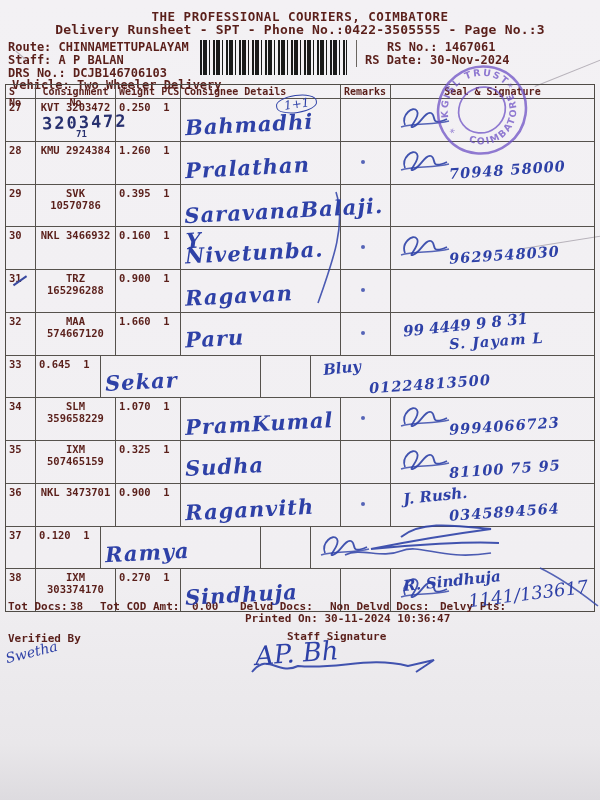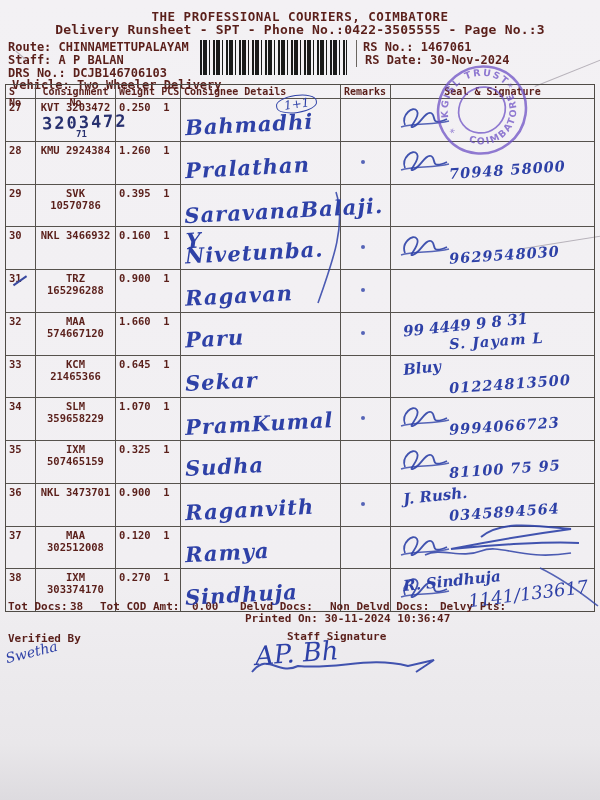--- a/index.html
+++ b/index.html
@@ -49,21 +49,21 @@
   <div class="abs print sub" style="left:0;right:0;top:22px;text-align:center;">Delivery Runsheet - SPT - Phone No.:0422-3505555 - Page No.:3</div>
 
   <div class="abs meta" style="left:8px;top:40px;"><span>Route:</span> <span>CHINNAMETTUPALAYAM</span></div>
   <div class="abs meta" style="left:8px;top:53px;"><span>Staff:</span> <span>A P BALAN</span></div>
   <div class="abs meta" style="left:8px;top:66px;"><span>DRS No.:</span> <span>DCJB146706103</span></div>
   <div class="abs meta" style="left:12px;top:78px;"><span>Vehicle:</span> <span>Two Wheeler Delivery</span></div>
 
   <div class="abs barcode" style="left:200px;top:40px;width:147px;height:35px;"></div>
 
   <div class="abs" style="left:356px;top:40px;width:1px;height:27px;background:#6a6560;"></div>
-  <div class="abs meta" style="left:343px;top:40px;padding-left:20px;"><span>RS No.:</span> <span>1467061</span></div>
+  <div class="abs meta" style="left:367px;top:40px;padding-left:20px;"><span>RS No.:</span> <span>1467061</span></div>
   <div class="abs meta" style="left:365px;top:53px;"><span>RS Date:</span> <span>30-Nov-2024</span></div>
 
   <div class="scan-line" style="left:532px;top:72px;width:75px;transform:rotate(-22deg);"></div>
   <div class="scan-line" style="left:518px;top:242px;width:85px;transform:rotate(-9deg);"></div>
   <div class="scan-line" style="left:14px;top:55px;width:14px;transform:rotate(40deg);"></div>
 
   <div id="tbl">
     <div class="trow hrow">
       <div class="cell c1">S No</div>
       <div class="cell c2">Consignment No</div>
@@ -243,25 +243,20 @@
 
         <span class="hw sig1">99 4449 9 8 31</span>
         <span class="hw sig2">S. Jayam L</span>
       </div>
     </div>
         <div class="trow drow">
       <div class="cell c1">
         <span>33</span>
         
       </div>
-      <div class="cell c2">
-        <span>KCM 21465366</span>
-        
-        
-      </div>
       <div class="cell c3">
         <span class="wv">0.645</span>
         <span>1</span>
       </div>
       <div class="cell c4">
         <span class="hw consignee-hw">Sekar</span>
 
       </div>
       <div class="cell c5">
         
@@ -355,25 +350,20 @@
       </div>
       <div class="cell c6">
 
         <span class="hw sig1">J. Rush.</span>
         <span class="hw sig2">0345894564</span>
       </div>
     </div>
         <div class="trow drow">
       <div class="cell c1">
         <span>37</span>
-        
-      </div>
-      <div class="cell c2">
-        <span>MAA 302512008</span>
-        
         
       </div>
       <div class="cell c3">
         <span class="wv">0.120</span>
         <span>1</span>
       </div>
       <div class="cell c4">
         <span class="hw consignee-hw">Ramya</span>
 
       </div>

